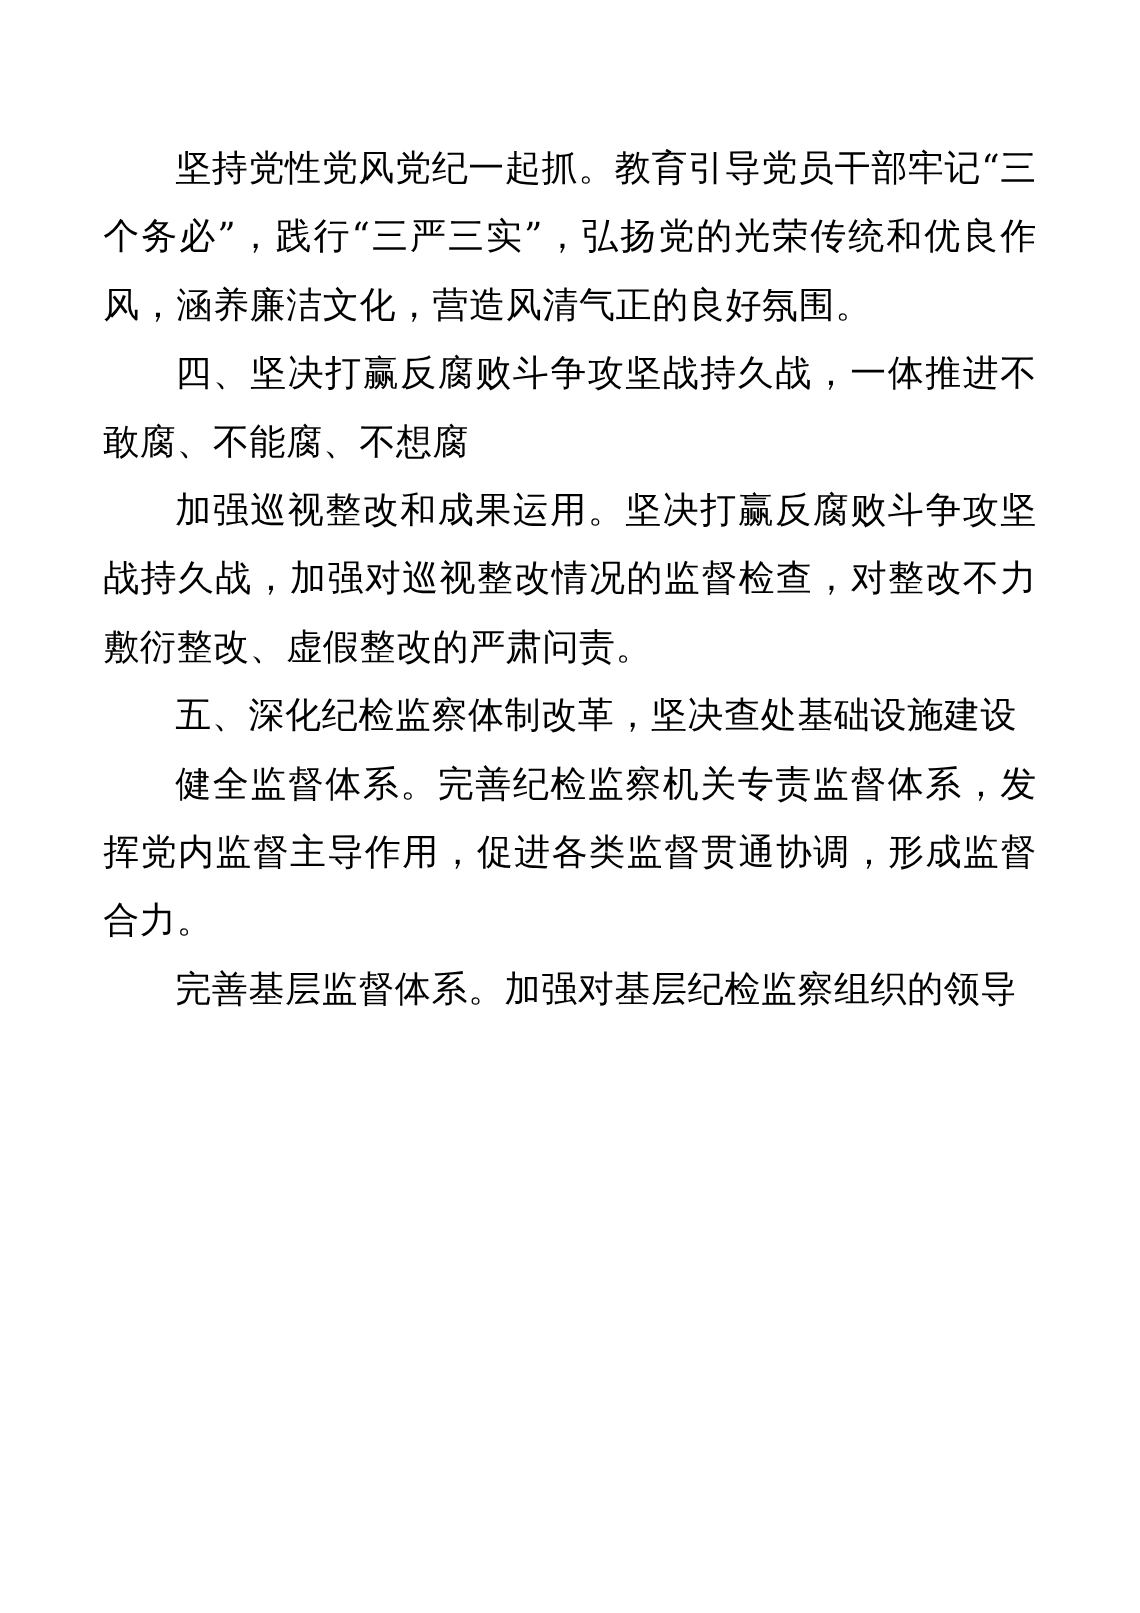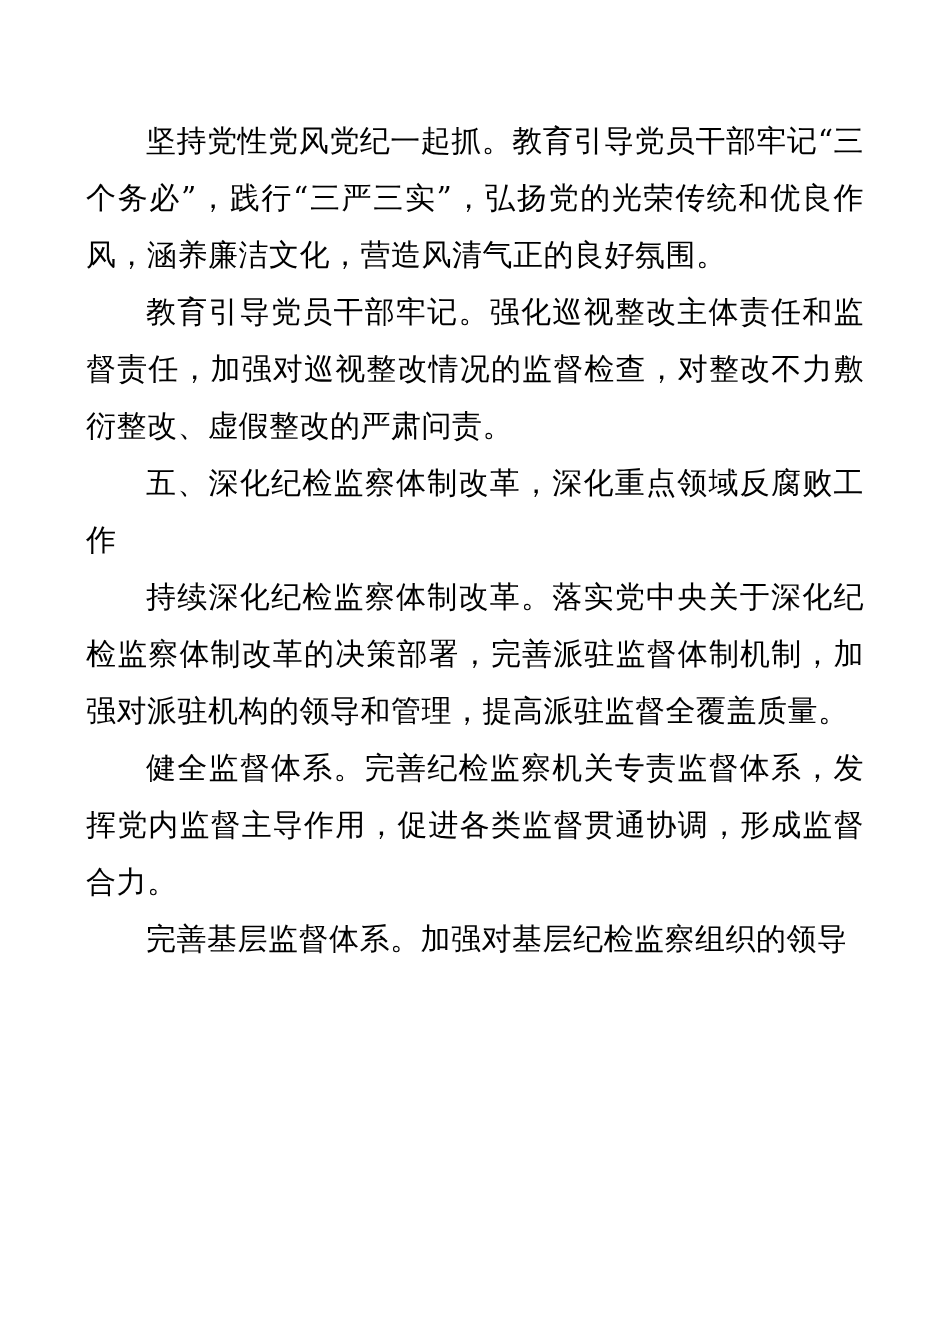--- a/index.html
+++ b/index.html
@@ -37,19 +37,19 @@
   .para.heading {
     text-indent: 2em;
   }
 </style>
 </head>
 <body>
 
 <div class="page">
   <div class="doc-body">
     <p class="para">坚持党性党风党纪一起抓。教育引导党员干部牢记“三个务必”，践行“三严三实”，弘扬党的光荣传统和优良作风，涵养廉洁文化，营造风清气正的良好氛围。</p>
-    <p class="para">教育引导党员干部牢记。强化巡视整改主体责任和监督责任，加强对巡视整改情况的监督检查，对整改不力敷衍整改、虚假整改的严肃问责。</p>
-    <p class="para heading">五、深化纪检监察体制改革，深化重点领域反腐败工作</p>
-    <p class="para">持续深化纪检监察体制改革。落实党中央关于深化纪检监察体制改革的决策部署，完善派驻监督体制机制，加强对派驻机构的领导和管理，提高派驻监督全覆盖质量。</p>
+    <p class="para heading">四、坚决打赢反腐败斗争攻坚战持久战，一体推进不敢腐、不能腐、不想腐</p>
+    <p class="para">加强巡视整改和成果运用。坚决打赢反腐败斗争攻坚战持久战，加强对巡视整改情况的监督检查，对整改不力敷衍整改、虚假整改的严肃问责。</p>
+    <p class="para heading">五、深化纪检监察体制改革，坚决查处基础设施建设</p>
     <p class="para">健全监督体系。完善纪检监察机关专责监督体系，发挥党内监督主导作用，促进各类监督贯通协调，形成监督合力。</p>
     <p class="para">完善基层监督体系。加强对基层纪检监察组织的领导</p>
   </div>
 </div>
 
 </body></html>

